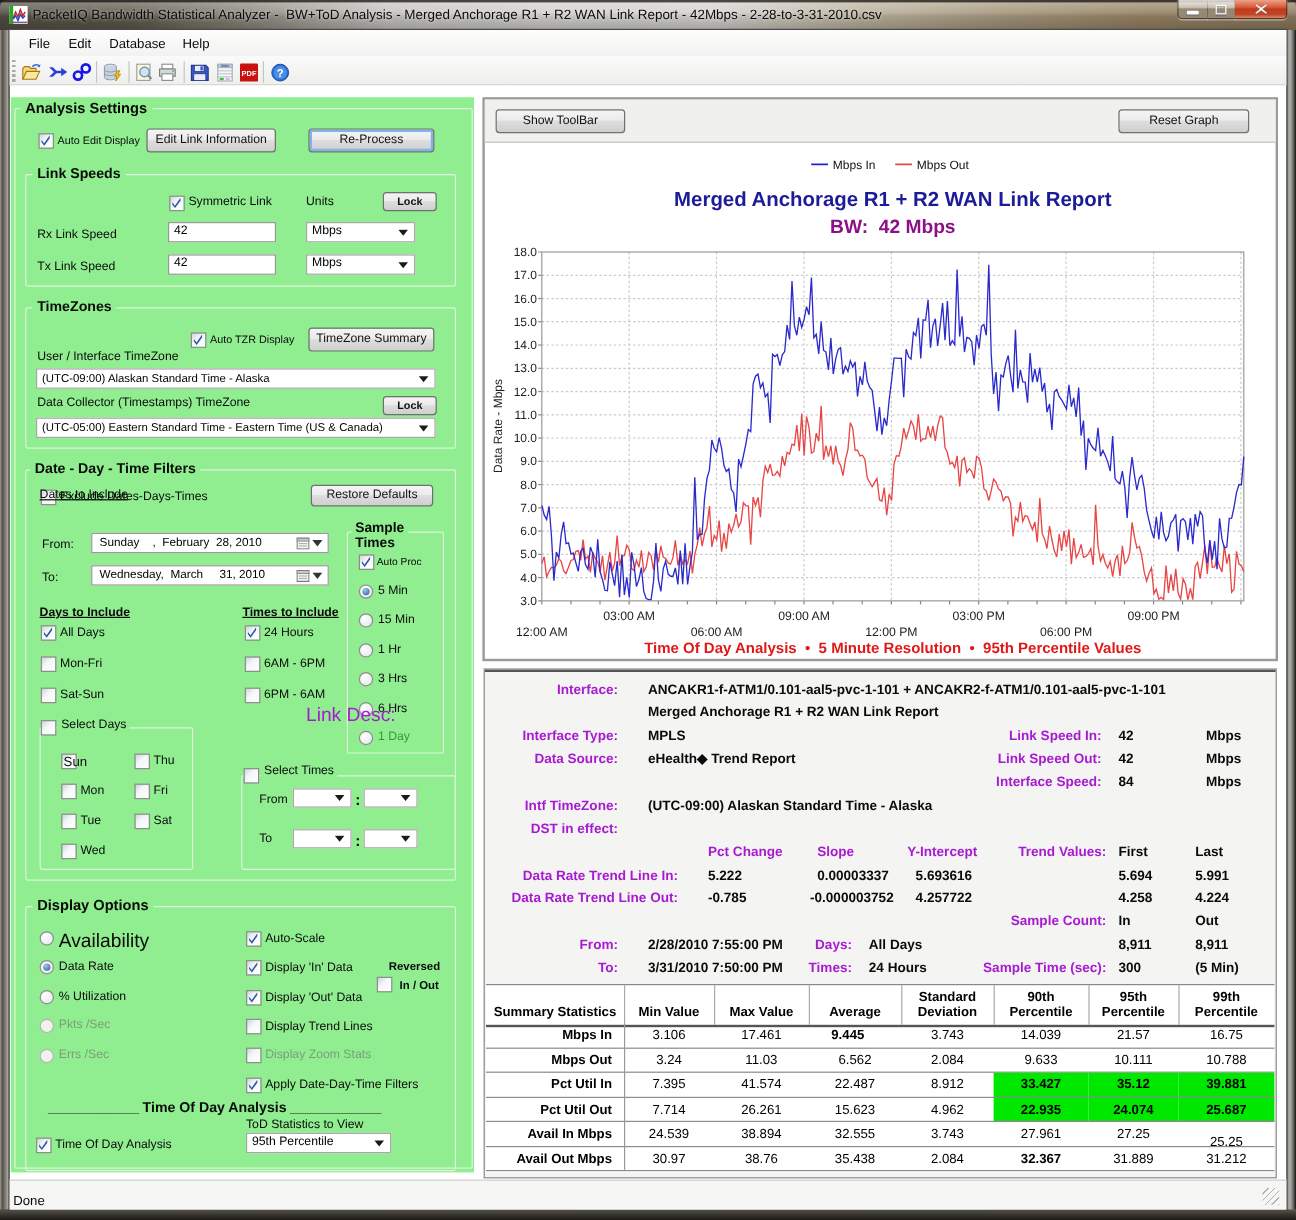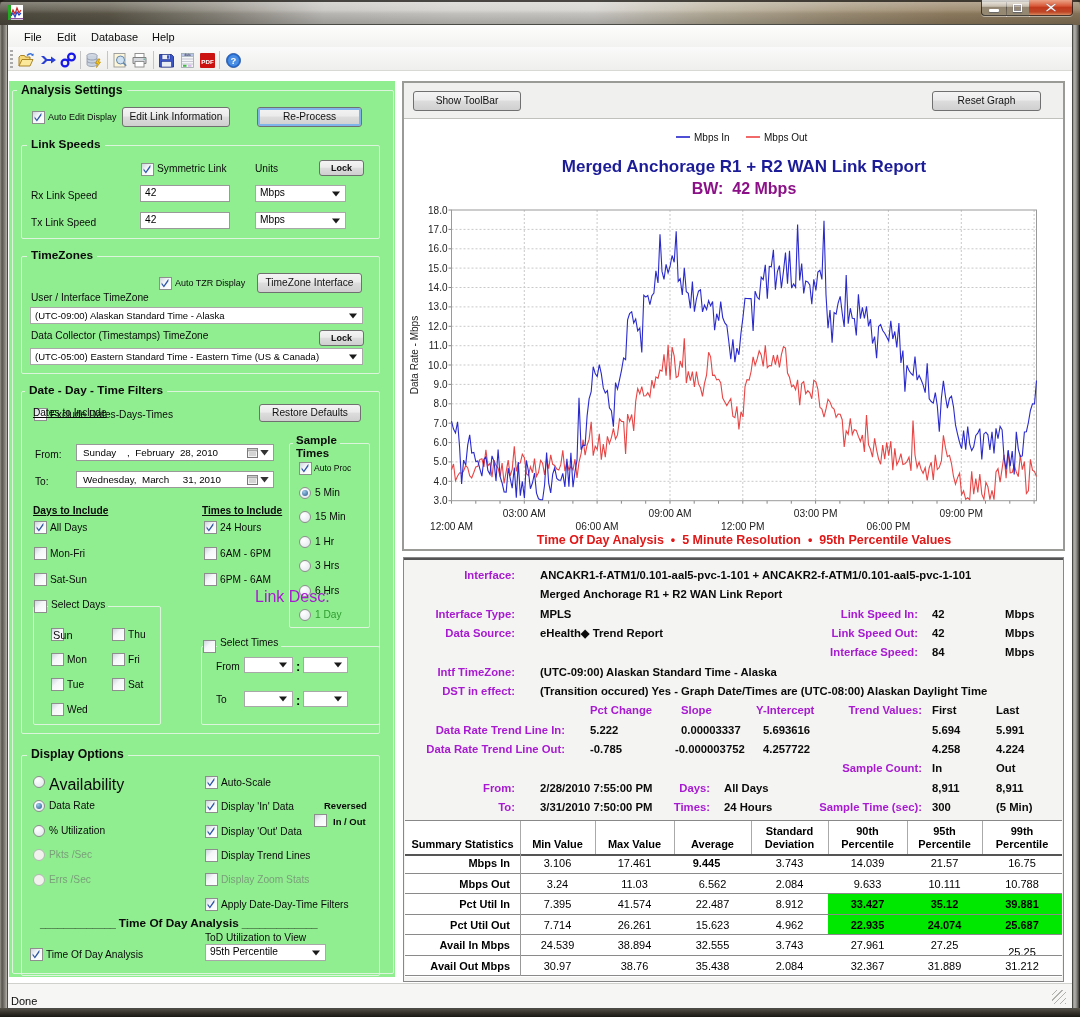--- a/index.html
+++ b/index.html
@@ -5,20 +5,21 @@
     <div style="position:absolute;left:0;top:0;width:1080px;height:25px;background:linear-gradient(rgba(255,255,255,0.35),rgba(255,255,255,0.12) 40%,rgba(0,0,0,0.08) 55%,rgba(0,0,0,0.22));border-radius:6px 6px 0 0"></div>
     <div style="position:absolute;left:0;top:0;width:1080px;height:2px;background:rgba(20,18,14,0.75)"></div>
     <div style="position:absolute;left:8px;top:5px;width:15px;height:15px;background:#fff;border:0">
       <div style="position:absolute;left:0;top:0;width:2.5px;height:15px;background:#22aa22"></div>
       <svg width="15" height="15" viewBox="0 0 15 15" style="position:absolute;left:0;top:0">
         <path d="M3 10 L5 5 L7 9 L9 3 L11 8 L13 5" fill="none" stroke="#cc2222" stroke-width="1.2"></path>
         <path d="M3 11 L5 8 L7 12 L9 7 L11 10 L13 8" fill="none" stroke="#2244cc" stroke-width="1.2"></path>
         <rect x="2" y="13" width="13" height="1.4" fill="#885599"></rect>
       </svg>
     </div>
+    <div style="position:absolute;left:27px;top:7px;font-size:11.2px;color:#0a0a0a;white-space:pre;text-shadow:0 0 3px rgba(255,255,255,0.7)">PacketIQ Bandwidth Statistical Analyzer -&nbsp; BW+ToD Analysis - Merged Anchorage R1 + R2 WAN Link Report - 42Mbps - 2-28-to-3-31-2010.csv</div>
     <div style="position:absolute;top:0;height:16px;border:1px solid rgba(30,25,20,0.8);box-sizing:border-box;box-shadow:0 1px 0 rgba(255,255,255,0.45);display:flex;align-items:center;justify-content:center;background:linear-gradient(rgba(255,255,255,0.8),rgba(225,220,210,0.55) 42%,rgba(130,120,105,0.5) 50%,rgba(165,155,135,0.6));left:981px;width:26px;border-radius:0 0 0 4px;border-top:0">
       <div style="width:10px;height:3px;background:#fff;border-radius:1px;box-shadow:0 1px 1px #666;margin-top:5px"></div>
     </div>
     <div style="position:absolute;top:0;height:16px;border:1px solid rgba(30,25,20,0.8);box-sizing:border-box;box-shadow:0 1px 0 rgba(255,255,255,0.45);display:flex;align-items:center;justify-content:center;background:linear-gradient(rgba(255,255,255,0.8),rgba(225,220,210,0.55) 42%,rgba(130,120,105,0.5) 50%,rgba(165,155,135,0.6));left:1006px;width:24px;border-left:0;border-top:0">
       <div style="width:7px;height:6px;border:1.8px solid #fff;box-shadow:0 1px 1px #666,0 0 0 0.5px #889 inset"></div>
     </div>
     <div style="position:absolute;top:0;height:16px;border:1px solid rgba(30,25,20,0.8);box-sizing:border-box;box-shadow:0 1px 0 rgba(255,255,255,0.45);display:flex;align-items:center;justify-content:center;left:1029px;width:44px;border-radius:0 0 4px 0;border-left:0;border-top:0;background:linear-gradient(#eba387,#d8593a 40%,#c23a1e 50%,#bf4526 80%,#d98a60);">
       <svg width="10" height="9" viewBox="0 0 11 9">
         <path d="M1 0 L5.5 3.2 L10 0 L11 1 L6.8 4.5 L11 8 L10 9 L5.5 5.8 L1 9 L0 8 L4.2 4.5 L0 1 Z" fill="#fff" stroke="#667" stroke-width="0.35"></path>
       </svg>
@@ -132,21 +133,21 @@
         </svg>
       </div></div>
     <div style="position:absolute;left:21px;top:256px;width:357px;height:116px;border:1px solid #dcf4dc;border-radius:2px"></div>
     <div style="position:absolute;left:27px;top:249px;background:#90EE90;padding:0 4px;font-size:11.8px;font-weight:bold;color:#0a0a0a;line-height:1.1;white-space:pre">TimeZones</div>
     <div style="position:absolute;left:159px;top:277px;width:11px;height:11px;background:linear-gradient(135deg,#cdd5dd,#f4f6f8 40%,#fff);border:1px solid #8e8e8e;">
       <svg width="12" height="12" viewBox="0 0 12 12" style="position:absolute;left:-1px;top:-1px">
         <path d="M2.6 5.6 L4.8 8.4 L9.4 1.8 L9.4 4.2 L4.9 10.4 L2.6 7.6 Z" fill="#2e57a5"></path>
       </svg>
     </div>
     <div style="position:absolute;left:175px;top:279px;font-size:9px;font-weight:normal;color:#0a0a0a;white-space:pre;line-height:1">Auto TZR Display</div>
-    <div style="position:absolute;left:257px;top:273px;width:103px;height:18px;background:linear-gradient(#f4f4f4,#ebebeb 45%,#dddddd 50%,#cfcfcf);border:1px solid #707070;border-radius:3px;display:flex;align-items:center;justify-content:center;font-size:10.2px;font-weight:normal;color:#111;line-height:1">TimeZone Interface</div>
+    <div style="position:absolute;left:257px;top:273px;width:103px;height:18px;background:linear-gradient(#f4f4f4,#ebebeb 45%,#dddddd 50%,#cfcfcf);border:1px solid #707070;border-radius:3px;display:flex;align-items:center;justify-content:center;font-size:10.2px;font-weight:normal;color:#111;line-height:1">TimeZone Summary</div>
     <div style="position:absolute;left:31px;top:293px;font-size:10.2px;font-weight:normal;color:#0a0a0a;white-space:pre;line-height:1">User / Interface TimeZone</div>
     <div style="position:absolute;left:30px;top:307px;width:333px;height:17px;background:#fff;border:1px solid #a8a8a8;font-size:9.5px;color:#000;display:flex;align-items:center;padding-left:4px;box-sizing:border-box;line-height:1;white-space:nowrap">(UTC-09:00) Alaskan Standard Time - Alaska<div style="position:absolute;right:4px;top:0;bottom:0;width:10px;display:flex;align-items:center;justify-content:center">
         <svg width="8" height="6" viewBox="0 0 8 6">
           <path d="M0 0.5 L8 0.5 L4 5.5 Z" fill="#1a1a1a"></path>
         </svg>
       </div></div>
     <div style="position:absolute;left:31px;top:331px;font-size:10.2px;font-weight:normal;color:#0a0a0a;white-space:pre;line-height:1">Data Collector (Timestamps) TimeZone</div>
     <div style="position:absolute;left:319px;top:330px;width:43px;height:14px;background:linear-gradient(#f4f4f4,#ebebeb 45%,#dddddd 50%,#cfcfcf);border:1px solid #707070;border-radius:3px;display:flex;align-items:center;justify-content:center;font-size:9px;font-weight:bold;color:#111;line-height:1">Lock</div>
     <div style="position:absolute;left:30px;top:348px;width:333px;height:17px;background:#fff;border:1px solid #a8a8a8;font-size:9.5px;color:#000;display:flex;align-items:center;padding-left:4px;box-sizing:border-box;line-height:1;white-space:nowrap">(UTC-05:00) Eastern Standard Time - Eastern Time (US &amp; Canada)<div style="position:absolute;right:4px;top:0;bottom:0;width:10px;display:flex;align-items:center;justify-content:center">
         <svg width="8" height="6" viewBox="0 0 8 6">
@@ -319,21 +320,21 @@
     <div style="position:absolute;left:205px;top:897.5px;width:11px;height:11px;background:linear-gradient(135deg,#cdd5dd,#f4f6f8 40%,#fff);border:1px solid #8e8e8e;">
       <svg width="12" height="12" viewBox="0 0 12 12" style="position:absolute;left:-1px;top:-1px">
         <path d="M2.6 5.6 L4.8 8.4 L9.4 1.8 L9.4 4.2 L4.9 10.4 L2.6 7.6 Z" fill="#2e57a5"></path>
       </svg>
     </div>
     <div style="position:absolute;left:221px;top:899.5px;font-size:10.2px;font-weight:normal;color:#0a0a0a;white-space:pre;line-height:1">Apply Date-Day-Time Filters</div>
     <div style="position:absolute;left:324px;top:801px;font-size:9.5px;font-weight:bold;color:#0a0a0a;white-space:pre;line-height:1">Reversed</div>
     <div style="position:absolute;left:314px;top:814px;width:11px;height:11px;background:linear-gradient(135deg,#cdd5dd,#f4f6f8 40%,#fff);border:1px solid #8e8e8e;"></div>
     <div style="position:absolute;left:333px;top:817px;font-size:9.5px;font-weight:bold;color:#0a0a0a;white-space:pre;line-height:1">In / Out</div>
     <div style="position:absolute;left:40px;top:918px;font-size:10.5px;font-weight:bold;color:#0a0a0a;white-space:pre;line-height:1">_____________ <span style="font-size:11.8px">Time Of Day Analysis</span> _____________</div>
-    <div style="position:absolute;left:205px;top:933px;font-size:10.2px;font-weight:normal;color:#0a0a0a;white-space:pre;line-height:1">ToD Utilization to View</div>
+    <div style="position:absolute;left:205px;top:933px;font-size:10.2px;font-weight:normal;color:#0a0a0a;white-space:pre;line-height:1">ToD Statistics to View</div>
     <div style="position:absolute;left:30px;top:948px;width:11px;height:11px;background:linear-gradient(135deg,#cdd5dd,#f4f6f8 40%,#fff);border:1px solid #8e8e8e;">
       <svg width="12" height="12" viewBox="0 0 12 12" style="position:absolute;left:-1px;top:-1px">
         <path d="M2.6 5.6 L4.8 8.4 L9.4 1.8 L9.4 4.2 L4.9 10.4 L2.6 7.6 Z" fill="#2e57a5"></path>
       </svg>
     </div>
     <div style="position:absolute;left:46px;top:950px;font-size:10.2px;font-weight:normal;color:#0a0a0a;white-space:pre;line-height:1">Time Of Day Analysis</div>
     <div style="position:absolute;left:205px;top:944px;width:121px;height:17px;background:#fff;border:1px solid #a8a8a8;font-size:10.2px;color:#000;display:flex;align-items:center;padding-left:4px;box-sizing:border-box;line-height:1;white-space:nowrap">95th Percentile<div style="position:absolute;right:4px;top:0;bottom:0;width:10px;display:flex;align-items:center;justify-content:center">
         <svg width="8" height="6" viewBox="0 0 8 6">
           <path d="M0 0.5 L8 0.5 L4 5.5 Z" fill="#1a1a1a"></path>
         </svg>
@@ -459,21 +460,20 @@
     <div style="position:absolute;left:1005px;top:608.7px;font-size:11.3px;font-weight:bold;color:#0a0a0a;white-space:pre;line-height:1">Mbps</div>
     <div style="position:absolute;left:658px;top:628px;width:260px;text-align:right;font-size:11.3px;font-weight:bold;color:#a81ad2;white-space:pre;line-height:1">Link Speed Out:</div>
     <div style="position:absolute;left:932px;top:628px;font-size:11.3px;font-weight:bold;color:#0a0a0a;white-space:pre;line-height:1">42</div>
     <div style="position:absolute;left:1005px;top:628px;font-size:11.3px;font-weight:bold;color:#0a0a0a;white-space:pre;line-height:1">Mbps</div>
     <div style="position:absolute;left:658px;top:647.4px;width:260px;text-align:right;font-size:11.3px;font-weight:bold;color:#a81ad2;white-space:pre;line-height:1">Interface Speed:</div>
     <div style="position:absolute;left:932px;top:647.4px;font-size:11.3px;font-weight:bold;color:#0a0a0a;white-space:pre;line-height:1">84</div>
     <div style="position:absolute;left:1005px;top:647.4px;font-size:11.3px;font-weight:bold;color:#0a0a0a;white-space:pre;line-height:1">Mbps</div>
     <div style="position:absolute;left:255px;top:666.7px;width:260px;text-align:right;font-size:11.3px;font-weight:bold;color:#a81ad2;white-space:pre;line-height:1">Intf TimeZone:</div>
     <div style="position:absolute;left:540px;top:666.7px;font-size:11.3px;font-weight:bold;color:#0a0a0a;white-space:pre;line-height:1">(UTC-09:00) Alaskan Standard Time - Alaska</div>
     <div style="position:absolute;left:255px;top:686px;width:260px;text-align:right;font-size:11.3px;font-weight:bold;color:#a81ad2;white-space:pre;line-height:1">DST in effect:</div>
-    <div style="position:absolute;left:540px;top:686px;font-size:11.3px;font-weight:bold;color:#0a0a0a;white-space:pre;line-height:1">(Transition occured) Yes - Graph Date/Times are (UTC-08:00) Alaskan Daylight Time</div>
     <div style="position:absolute;left:590px;top:705.4px;font-size:11.3px;font-weight:bold;color:#a81ad2;white-space:pre;line-height:1">Pct Change</div>
     <div style="position:absolute;left:681px;top:705.4px;font-size:11.3px;font-weight:bold;color:#a81ad2;white-space:pre;line-height:1">Slope</div>
     <div style="position:absolute;left:756px;top:705.4px;font-size:11.3px;font-weight:bold;color:#a81ad2;white-space:pre;line-height:1">Y-Intercept</div>
     <div style="position:absolute;left:662px;top:705.4px;width:260px;text-align:right;font-size:11.3px;font-weight:bold;color:#a81ad2;white-space:pre;line-height:1">Trend Values:</div>
     <div style="position:absolute;left:932px;top:705.4px;font-size:11.3px;font-weight:bold;color:#0a0a0a;white-space:pre;line-height:1">First</div>
     <div style="position:absolute;left:996px;top:705.4px;font-size:11.3px;font-weight:bold;color:#0a0a0a;white-space:pre;line-height:1">Last</div>
     <div style="position:absolute;left:305px;top:724.7px;width:260px;text-align:right;font-size:11.3px;font-weight:bold;color:#a81ad2;white-space:pre;line-height:1">Data Rate Trend Line In:</div>
     <div style="position:absolute;left:590px;top:724.7px;font-size:11.3px;font-weight:bold;color:#0a0a0a;white-space:pre;line-height:1">5.222</div>
     <div style="position:absolute;left:681px;top:724.7px;font-size:11.3px;font-weight:bold;color:#0a0a0a;white-space:pre;line-height:1">0.00003337</div>
     <div style="position:absolute;left:763px;top:724.7px;font-size:11.3px;font-weight:bold;color:#0a0a0a;white-space:pre;line-height:1">5.693616</div>
@@ -573,21 +573,21 @@
         <div style="position:absolute;left:502px;top:0;width:75px;height:20.55px;display:flex;align-items:center;justify-content:center;font-weight:normal">27.25</div>
         <div style="position:absolute;left:577px;top:0;width:80px;height:34px;display:flex;align-items:center;justify-content:center;font-weight:normal">25.25</div>
         <div style="position:absolute;left:0;bottom:0;width:657px;height:1px;background:#8a8a8a"></div>
       </div>
       <div style="position:absolute;left:0;top:135.8px;width:657px;height:20.55px">
         <div style="position:absolute;left:0;top:0;width:105px;height:20.55px;display:flex;align-items:center;justify-content:flex-end;font-weight:bold">Avail Out Mbps</div>
         <div style="position:absolute;left:115px;top:0;width:75px;height:20.55px;display:flex;align-items:center;justify-content:center;font-weight:normal">30.97</div>
         <div style="position:absolute;left:190px;top:0;width:79px;height:20.55px;display:flex;align-items:center;justify-content:center;font-weight:normal">38.76</div>
         <div style="position:absolute;left:269px;top:0;width:77px;height:20.55px;display:flex;align-items:center;justify-content:center;font-weight:normal">35.438</div>
         <div style="position:absolute;left:346px;top:0;width:77px;height:20.55px;display:flex;align-items:center;justify-content:center;font-weight:normal">2.084</div>
-        <div style="position:absolute;left:423px;top:0;width:79px;height:20.55px;display:flex;align-items:center;justify-content:center;font-weight:normal">32.367</div>
+        <div style="position:absolute;left:423px;top:0;width:79px;height:20.55px;display:flex;align-items:center;justify-content:center;font-weight:bold">32.367</div>
         <div style="position:absolute;left:502px;top:0;width:75px;height:20.55px;display:flex;align-items:center;justify-content:center;font-weight:normal">31.889</div>
         <div style="position:absolute;left:577px;top:0;width:80px;height:20.55px;display:flex;align-items:center;justify-content:center;font-weight:normal">31.212</div>
         <div style="position:absolute;left:0;bottom:0;width:657px;height:1px;background:#8a8a8a"></div>
       </div>
       <div style="position:absolute;left:115px;top:33px;width:1px;height:123px;background:#999"></div>
     </div>
     <div style="position:absolute;left:8px;top:983px;width:1064px;height:25px;background:#f6f6f4;border-top:1px solid #d0d0cc;box-sizing:border-box"></div>
     <div style="position:absolute;left:11px;top:996px;font-size:11px;font-weight:normal;color:#0a0a0a;white-space:pre;line-height:1">Done</div>
     <div style="position:absolute;left:1052px;top:990px;width:14px;height:14px;background:repeating-linear-gradient(135deg,transparent 0,transparent 3px,#b0b0ac 3px,#b0b0ac 4px)"></div>
   </div>

